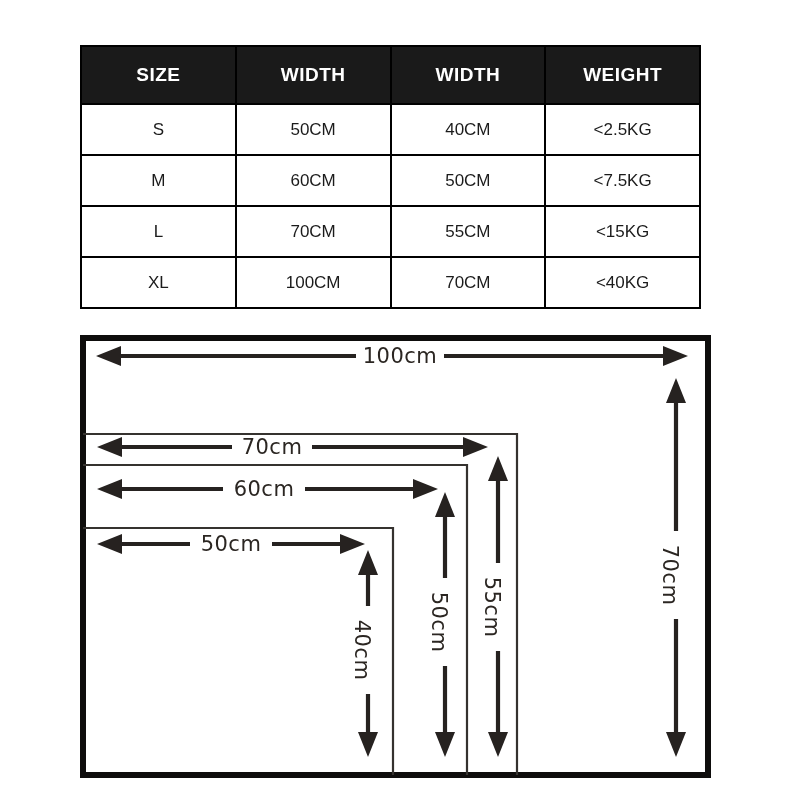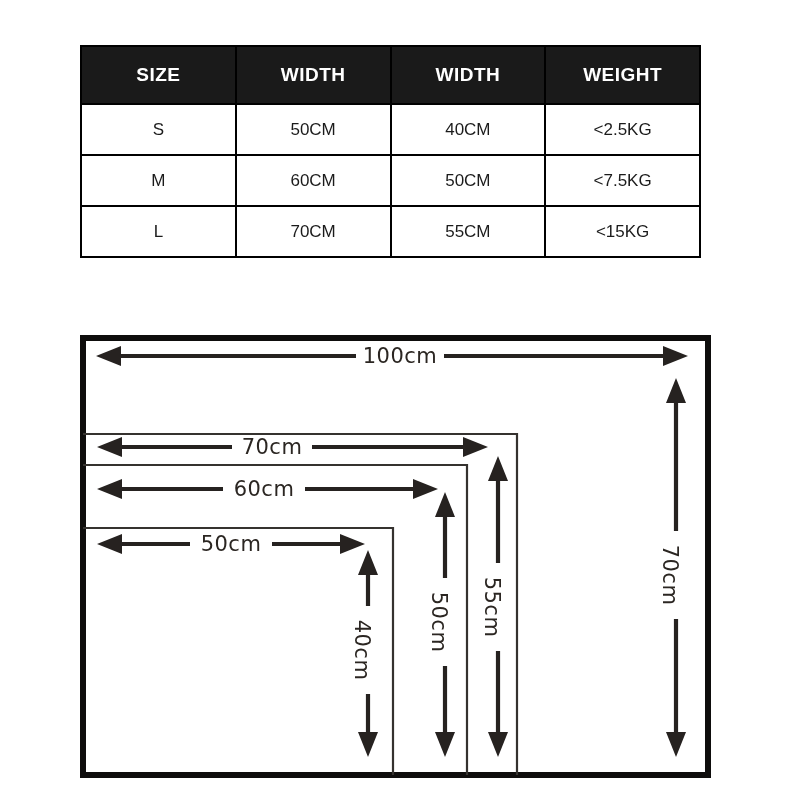--- a/index.html
+++ b/index.html
@@ -101,20 +101,26 @@
         <td>60CM</td>
         <td>50CM</td>
         <td>&lt;7.5KG</td>
       </tr>
       <tr>
         <td>L</td>
         <td>70CM</td>
         <td>55CM</td>
         <td>&lt;15KG</td>
       </tr>
+      <tr>
+        <td>XL</td>
+        <td>100CM</td>
+        <td>70CM</td>
+        <td>&lt;40KG</td>
+      </tr>
     </tbody>
   </table>
 
   <svg class="diagram" width="800" height="465" viewBox="0 325 800 465" xmlns="http://www.w3.org/2000/svg">
 
     <rect class="box-outer" x="83" y="338" width="625" height="437"></rect>
 
     <path class="box-inner" d="M 83 434 H 517 V 775"></path>
     <path class="box-inner" d="M 83 465 H 467 V 775"></path>
     <path class="box-inner" d="M 83 528 H 393 V 775"></path>

